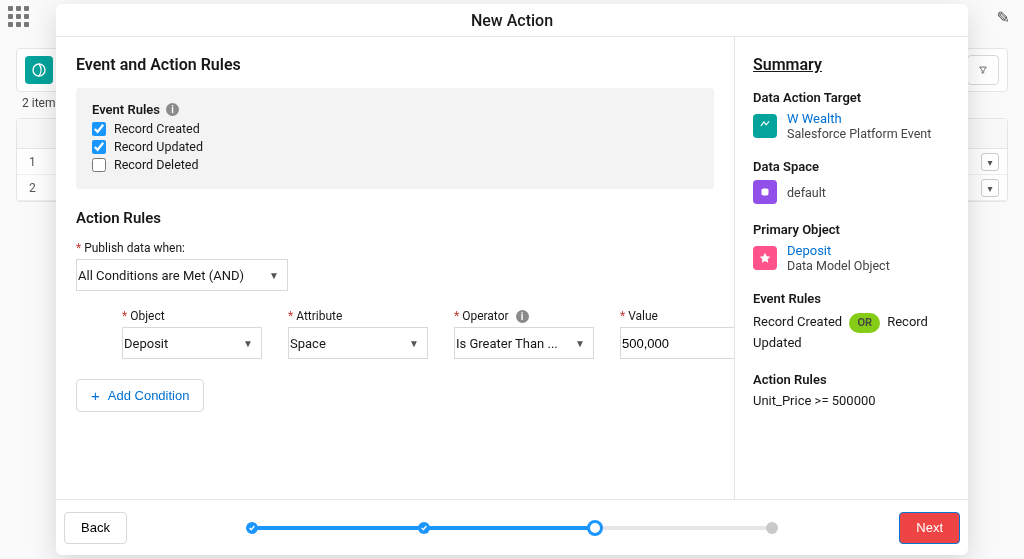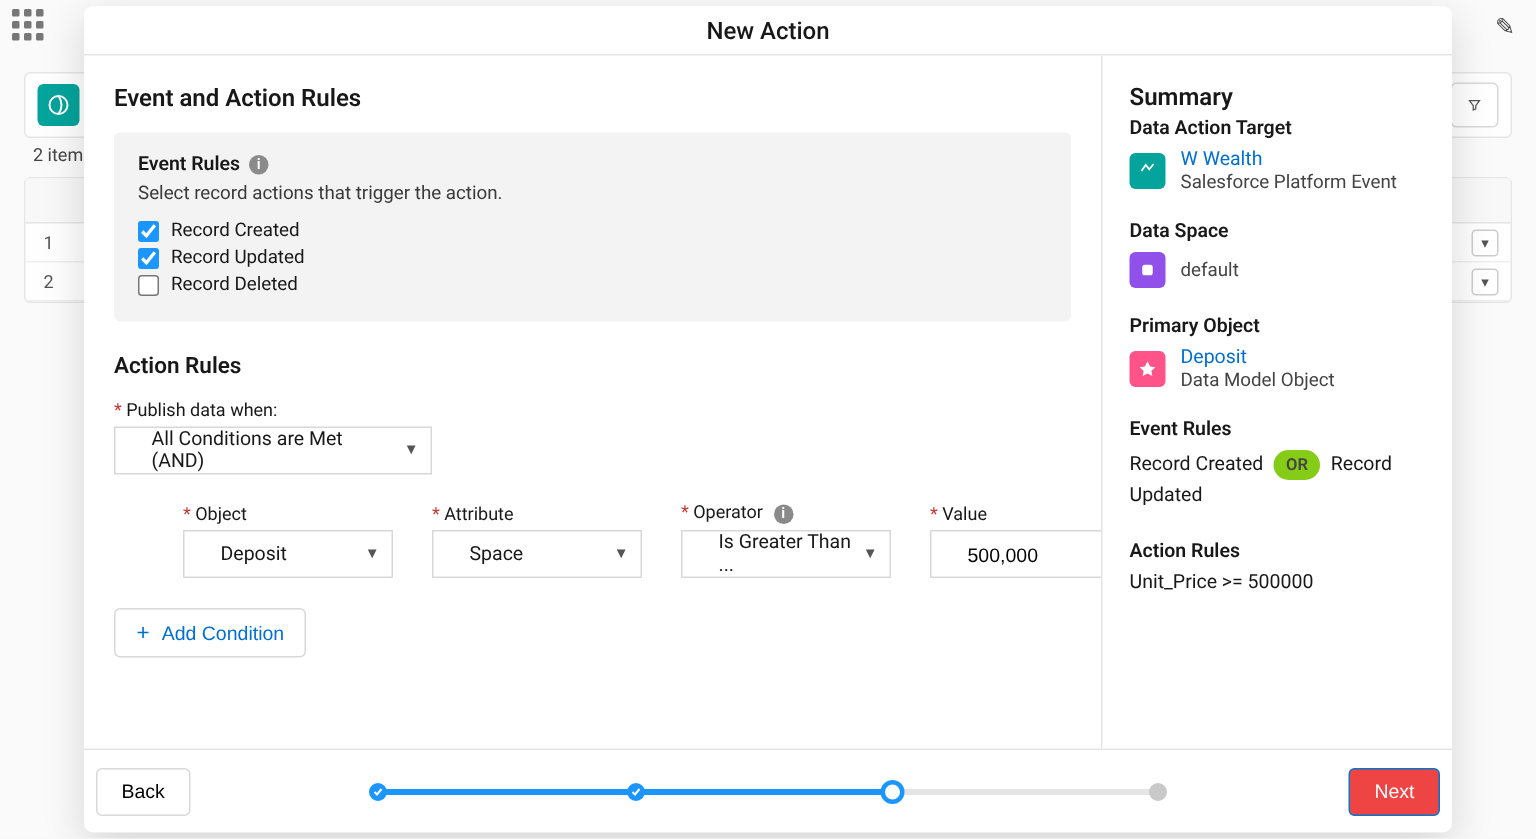--- a/index.html
+++ b/index.html
@@ -112,21 +112,21 @@
     font-weight:600;
   }
   .event-desc { font-size:12.5px; color:#3a3a3a; margin-bottom:10px; }
   .chk { display:flex; align-items:center; gap:8px; font-size:12.5px; margin:3px 0; }
   .chk input { width:14px; height:14px; accent-color:#1b96ff; }
   .subheading { font-size:15px; font-weight:600; margin-bottom:14px; }
   .field-label { font-size:12px; margin-bottom:4px; display:block; }
   .req::before { content:"* "; color:#c23934; }
   .select, .text-input {
     border:1px solid #d8d8d8; border-radius:0; height:32px; background:white;
-    display:flex; align-items:center; padding:0 24px; font-size:13px; color:#181818;
+    display:flex; align-items:center; padding:0 1px; font-size:13px; color:#181818;
     position:relative; cursor:pointer;
   }
   .select .chev {
     position:absolute; right:8px; top:50%; transform:translateY(-50%);
     font-size:10px; color:#555;
   }
   .text-input { cursor:text; }
   .text-input input {
     border:none; outline:none; width:100%; font-size:13px; background:transparent;
   }
@@ -136,21 +136,21 @@
     display:flex; gap:26px; margin-left:46px; margin-bottom:20px; align-items:flex-end;
   }
   .cond-col { display:flex; flex-direction:column; }
   .cond-col .select, .cond-col .text-input { width:140px; }
   .cond-col.wide .select, .cond-col.wide .text-input { width:150px; }
   .add-cond {
     display:inline-flex; align-items:center; gap:8px;
     border:1px solid #d8d8d8; border-radius:4px; padding:7px 14px;
     color:#0070d2; font-size:13px; background:white; cursor:pointer;
   }
-  .summary h2 { font-size:16px; font-weight:600; margin-bottom:4px; }
+  .summary h2 { font-size:16px; font-weight:600; margin-bottom:16px;text-decoration:underline; }
   .sumblock { margin-bottom:18px; }
   .sumblock .label { font-weight:600; font-size:13px; margin-bottom:6px; }
   .sumrow { display:flex; gap:10px; align-items:center; }
   .sumicon {
     width:24px; height:24px; border-radius:4px; display:flex; align-items:center;
     justify-content:center; color:white; flex-shrink:0;
   }
   .sumtext a { color:#0070d2; text-decoration:none; font-size:13px; }
   .sumtext .sub { font-size:12.5px; color:#444; }
   .or-pill {
@@ -242,21 +242,20 @@
 
   <div class="modal-body">
     <div class="left-pane">
       <h2 class="section">Event and Action Rules</h2>
 
       <div class="event-box">
         <div class="event-box-title">
           <span>Event Rules</span>
           <span class="info-icon">i</span>
         </div>
-        <div class="event-desc">Select record actions that trigger the action.</div>
         <label class="chk">
           <input type="checkbox" checked="" style="">
           <span>Record Created</span>
         </label>
         <label class="chk">
           <input type="checkbox" checked="" style="">
           <span>Record Updated</span>
         </label>
         <label class="chk">
           <input type="checkbox" style="">

